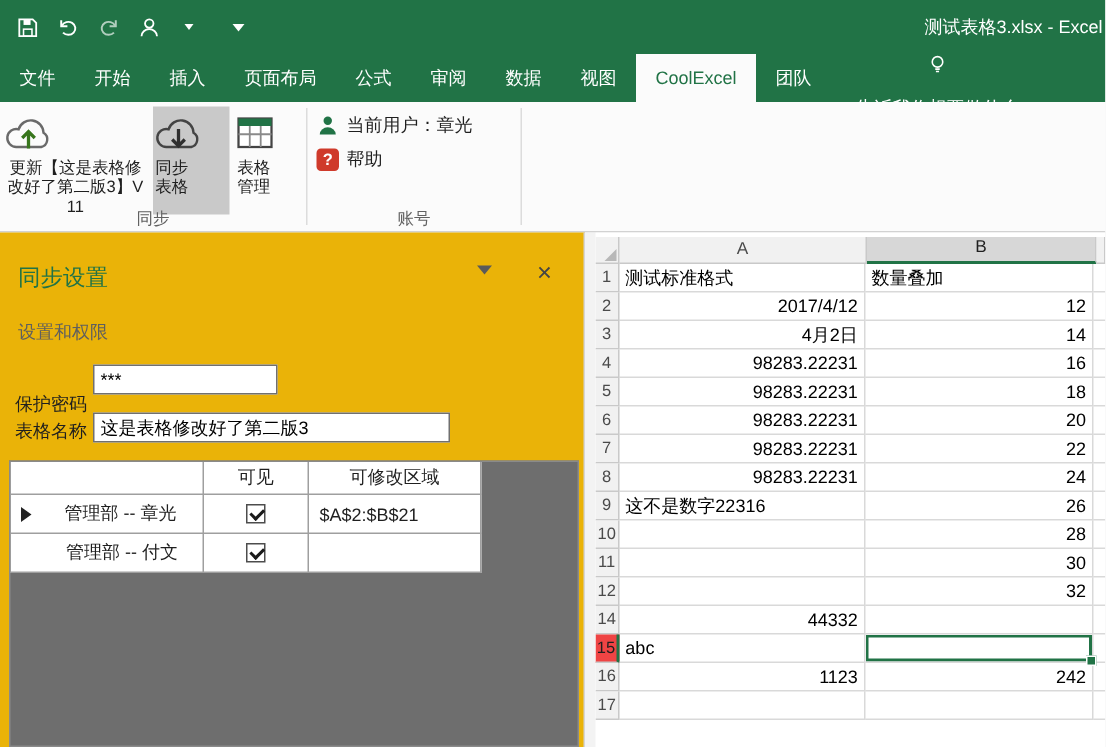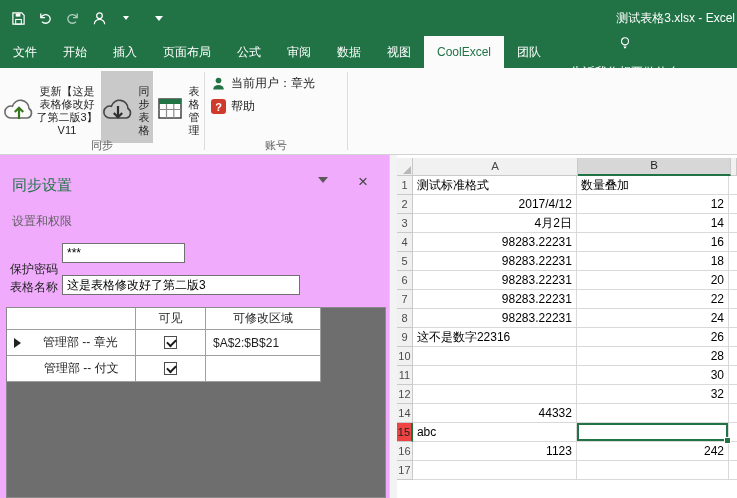--- a/index.html
+++ b/index.html
@@ -20,36 +20,36 @@
   .rtab { padding:0 13px; line-height:32px; font-size:12px; color:#ffffff; white-space:nowrap; cursor:default; }
   .rtab.active { background:#fbfbfb; color:#217346; }
   .rtab.tellme { display:flex; align-items:center; gap:6px; margin-left:4px;flex-direction:column; }
 
   
   .ribbon { position:absolute; left:0; top:68px; width:737px; height:87px; background:#fbfbfb; border-bottom:1px solid #d2d2d2; display:flex; }
   .rgroup { position:relative; height:100%; padding:3px 0 15px 2px; }
   .rgroup .glabel { position:absolute; bottom:1px; left:0; width:100%; text-align:center; font-size:11px; color:#616161; }
   .gsep { width:1px; background:#dcdcdc; margin:4px 0 4px 0; }
   .g1 { width:204px; display:flex; gap:3px; }
-  .bigbtn { height:72px; display:flex; flex-direction:row; align-items:center; padding-top:4px; cursor:default; }
+  .bigbtn { height:72px; display:flex; flex-direction:column; padding-top:4px; cursor:default; }
   .bigbtn.pressed { background:#c9c9c9; }
   .bigbtn .blabel { margin-top:3px; font-size:11px; line-height:13px; color:#1f1f1f; text-align:center; word-break:break-all; }
   .btn-update { width:97px; }
   .btn-sync { width:52px; }
   .btn-manage { width:48px; }
   .btn-sync .blabel, .btn-manage .blabel { width:26px; }
   .g2 { width:142px; display:flex; flex-direction:column; gap:6px; padding-top:7px; padding-left:6px; }
   .smallitem { display:flex; align-items:center; gap:5px; height:17px; font-size:12px; color:#1f1f1f; cursor:default; }
   .help-icon { width:15px; height:15px; background:#cf3a2b; border-radius:3px; color:#fff; font-size:11px; font-weight:bold; display:flex; align-items:center; justify-content:center; }
 
   
   .content { position:absolute; left:0; top:155px; width:737px; height:343px; display:flex; }
 
   
-  .pane { position:relative; width:390px; height:343px; background:#f0abfc; border-right:1px solid #d6d6d6; }
+  .pane { position:relative; width:390px; height:343px; background:#eab308; border-right:1px solid #d6d6d6; }
   .pane-title { position:absolute; left:12px; top:21px; font-size:15px; color:#217346; }
   .pane-caret { position:absolute; left:318px; top:28px; }
   .tri-down-g { width:0; height:0; border-left:5px solid transparent; border-right:5px solid transparent; border-top:6px solid #5a5a5a; }
   .pane-close { position:absolute; left:354px; top:17px; font-size:17px; color:#444; width:18px; text-align:center; cursor:default; }
   .pane-section { position:absolute; left:12px; top:58px; font-size:12px; color:#5f5f5f; }
   .pfield-label { position:absolute; font-size:12px; color:#1f1f1f; }
   .lbl1 { left:10px; top:106px;text-align:center; }
   .lbl2 { left:10px; top:124px; }
   .pinput { position:absolute; height:20px; border:1px solid #707070; background:#fff; font-size:12px; padding:0 4px; font-family:inherit; }
   .inp1 { left:62px; top:88px; width:123px; }

